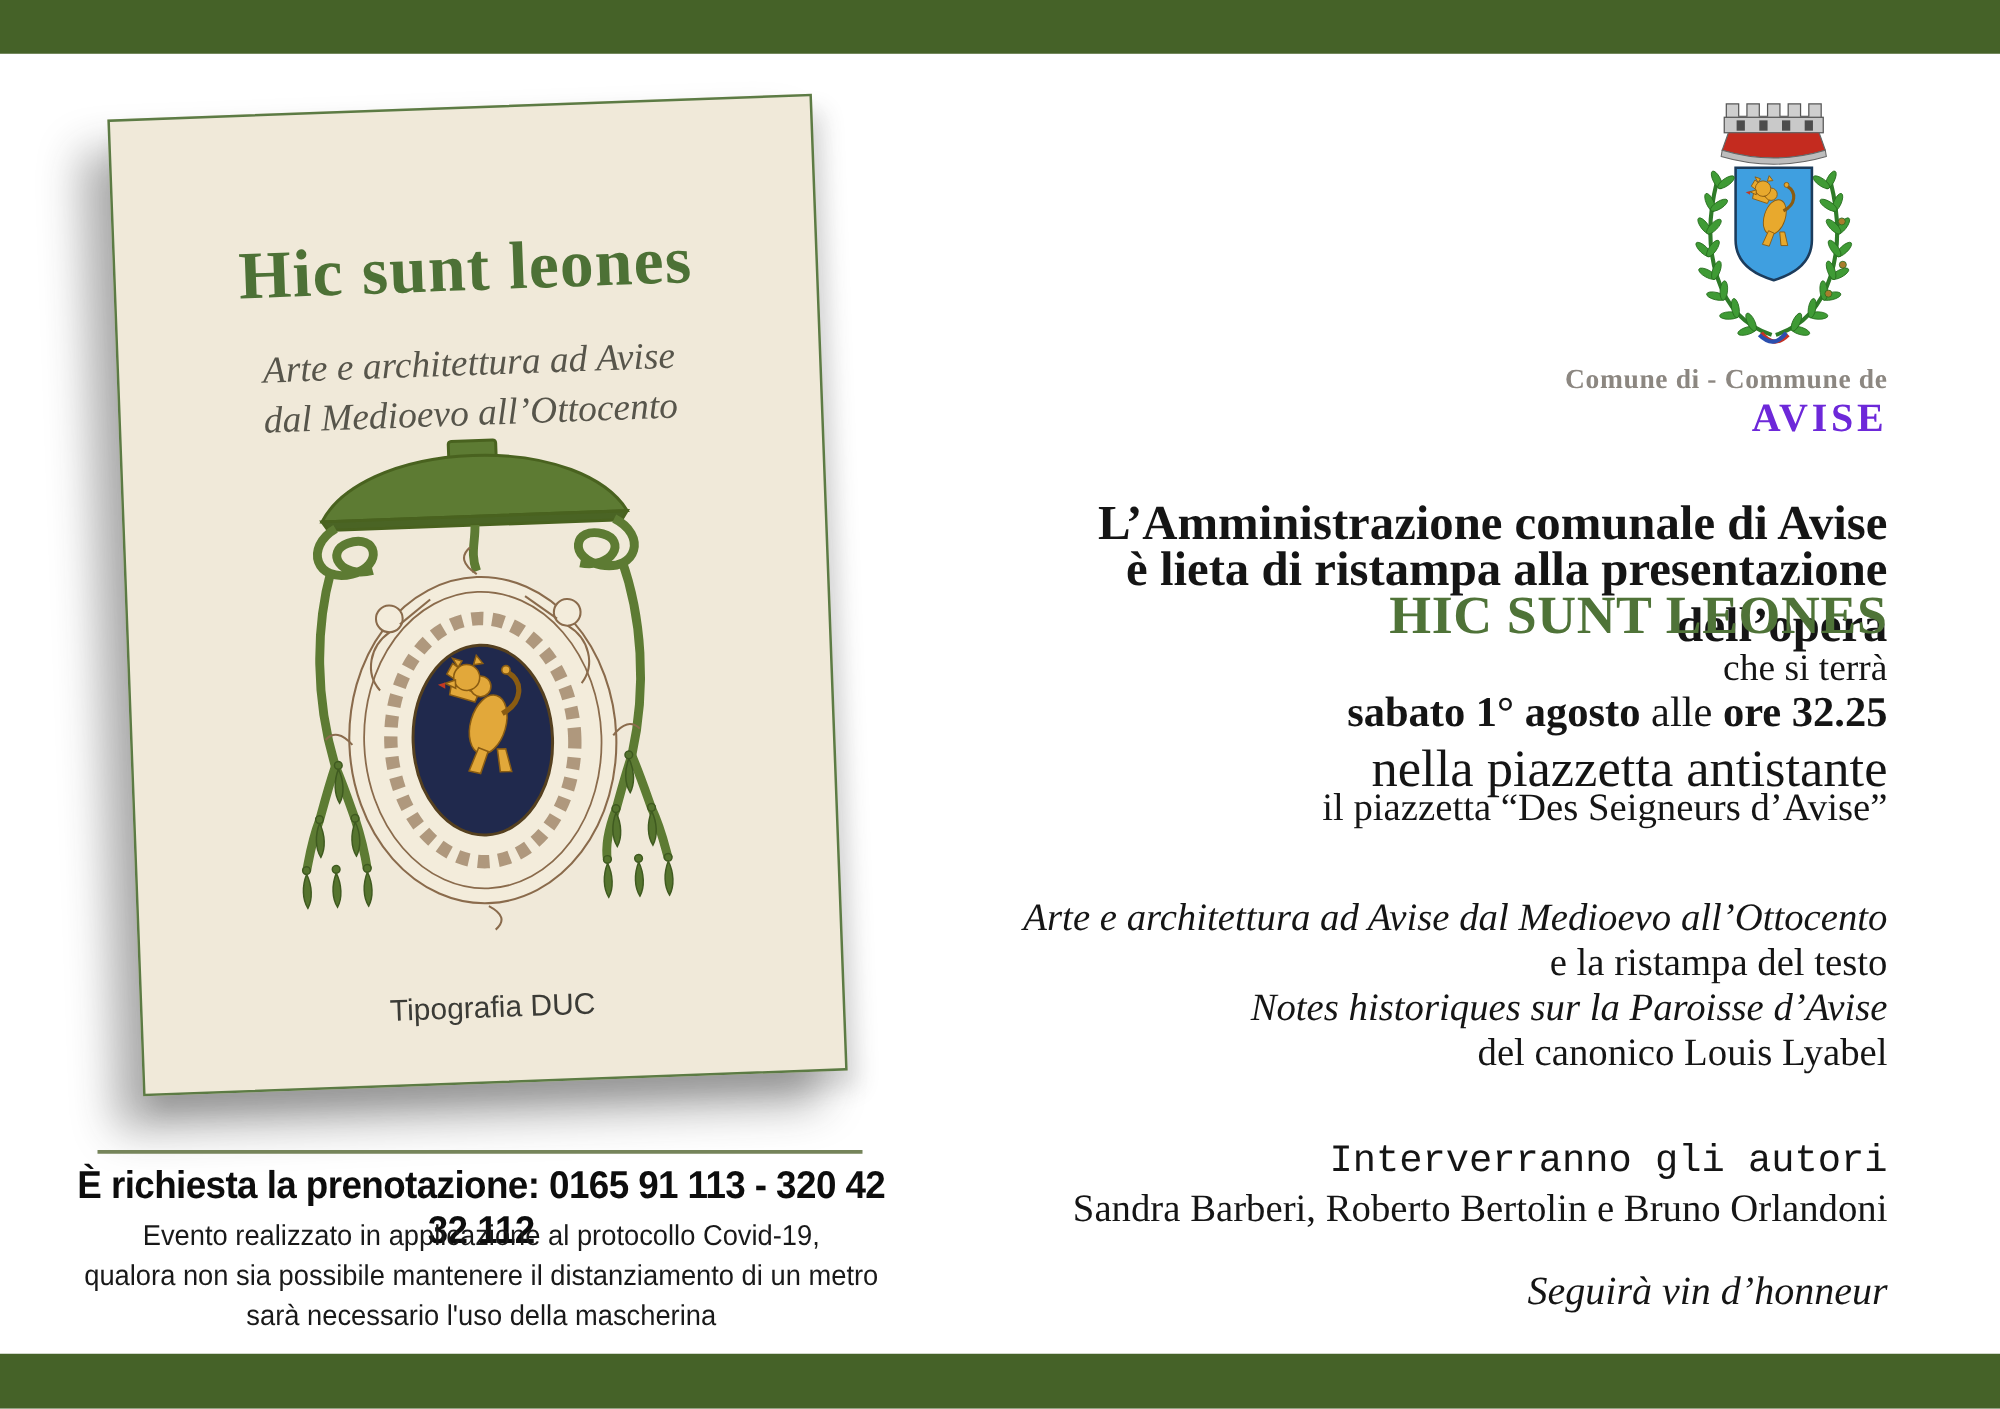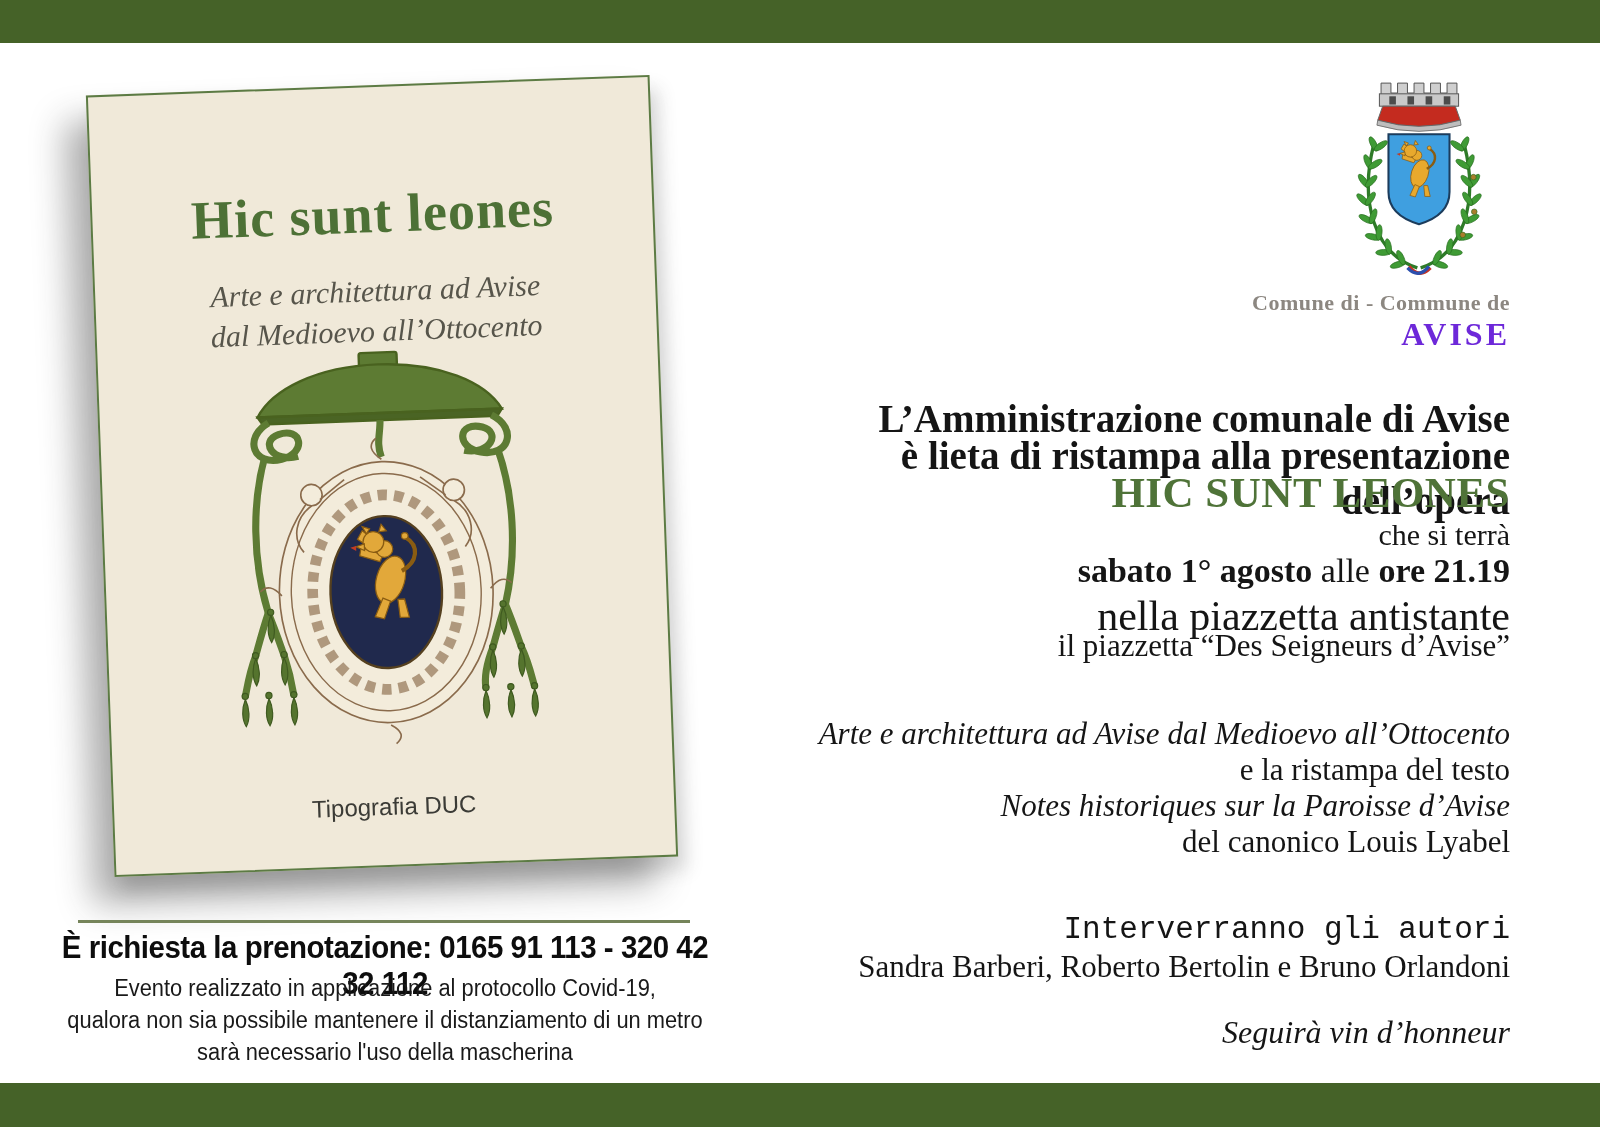--- a/index.html
+++ b/index.html
@@ -248,21 +248,21 @@
 
   <div class="muni-label">Comune di - Commune de</div>
   <div class="muni-name">AVISE</div>
 
   <div class="t31 intro1">L’Amministrazione comunale di Avise</div>
   <div class="t31 intro2">è lieta di ristampa alla presentazione dell’opera</div>
 
   <div class="hicline">HIC SUNT LEONES</div>
   <div class="cheline">che si terrà</div>
 
-  <div class="dateline"><b>sabato 1° agosto</b><span> alle </span><b>ore 21.19</b></div>
+  <div class="dateline"><b>sabato 1° agosto</b><span> alle </span><b>ore 32.25</b></div>
 
   <div class="place1">nella piazzetta antistante</div>
   <div class="place2">il piazzetta “Des Seigneurs d’Avise”</div>
 
   <div class="box2">Arte e architettura ad Avise dal Medioevo all’Ottocento</div>
   <div class="box3">e la ristampa del testo</div>
   <div class="box4">Notes historiques sur la Paroisse d’Avise</div>
   <div class="box5">del canonico Louis Lyabel</div>
 
   <div class="authintro">Interverranno gli autori</div>

